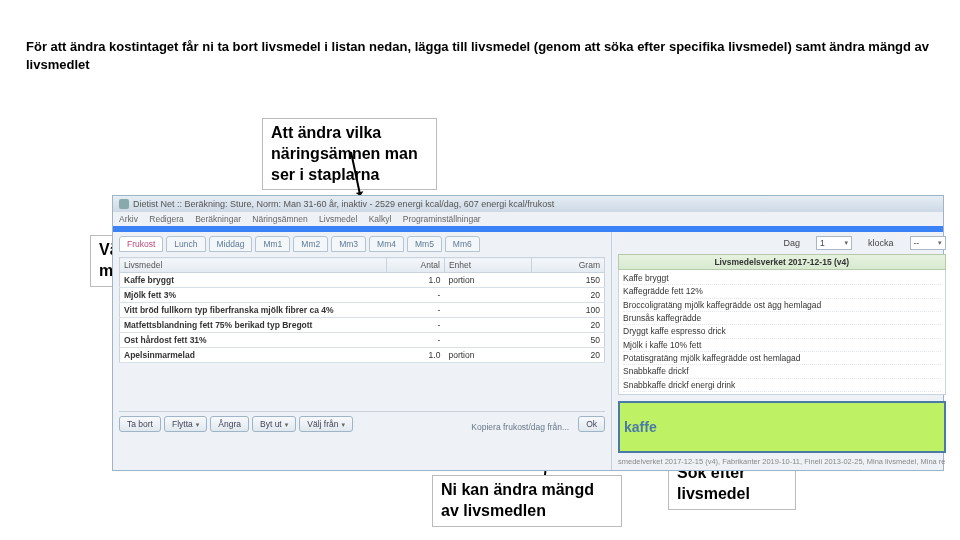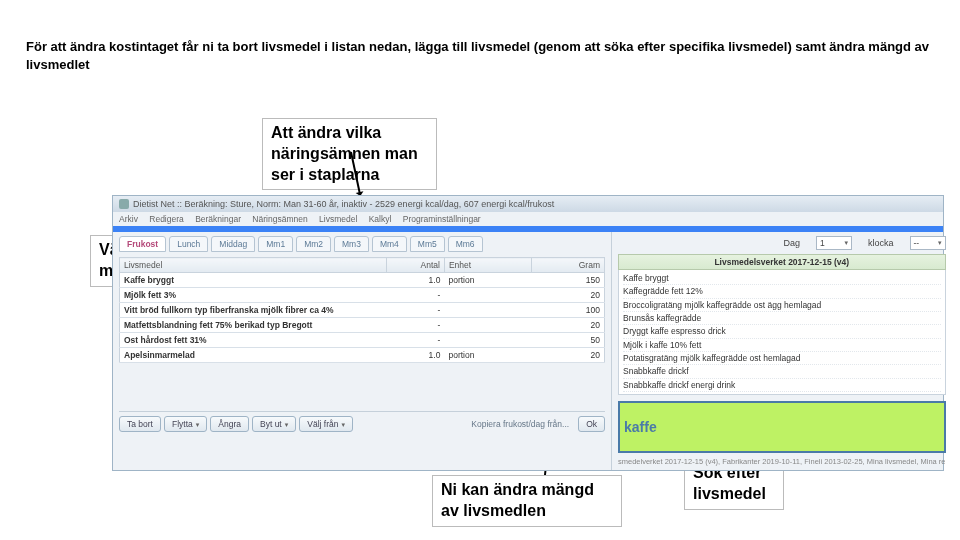--- a/index.html
+++ b/index.html
@@ -2,21 +2,21 @@
 <html><head>
 <meta charset="utf-8">
 <style>
   * { box-sizing: border-box; margin: 0; padding: 0; }
   body { width: 960px; height: 540px; font-family: Arial, sans-serif; background: #fff; position: relative; }
   .instruction { position: absolute; top: 38px; left: 26px; right: 26px; font-size: 13px; font-weight: bold; line-height: 1.35; }
   .callout { position: absolute; background: #fff; border: 1px solid #bbb; padding: 4px 8px; font-size: 16px; font-weight: bold; line-height: 1.3; }
   .callout-1 { top: 118px; left: 262px; width: 175px; }
   .callout-2 { top: 235px; left: 90px; width: 75px; }
   .callout-3 { top: 475px; left: 432px; width: 190px; }
-  .callout-4 { top: 458px; left: 684px; width: 100px; }
+  .callout-4 { top: 458px; left: 668px; width: 128px; }
 
   
   .arrow { position: absolute; background: #000; }
   .arrow-1 { left: 350px; top: 152px; width: 2px; height: 48px; transform: rotate(-12deg); transform-origin: top; }
   .arrow-1::after { content: ""; position: absolute; bottom: -1px; left: -3px; border: 4px solid transparent; border-top-color: #000; }
   .arrow-2 { left: 166px; top: 243px; width: 38px; height: 2px; }
   .arrow-2::after { content: ""; position: absolute; right: -1px; top: -3px; border: 4px solid transparent; border-left-color: #000; }
   .arrow-3 { left: 544px; top: 340px; width: 2px; height: 135px; transform: rotate(6deg); transform-origin: bottom; }
   .arrow-3::before { content: ""; position: absolute; top: -1px; left: -3px; border: 4px solid transparent; border-bottom-color: #000; }
   .arrow-4 { left: 742px; top: 408px; width: 2px; height: 50px; }
@@ -28,33 +28,33 @@
   .title-icon { width: 10px; height: 10px; background: #8aa; border-radius: 2px; display: inline-block; }
   .menubar { padding: 2px 6px; font-size: 8.5px; color: #666; border-bottom: 6px solid #3b82f6; }
   .menubar span { margin-right: 9px; }
 
   .content { display: flex; }
   .left-pane { flex: 0 0 498px; padding: 4px 6px; }
   .right-pane { flex: 1; padding: 4px 6px; border-left: 1px solid #c5d0da; }
 
   .tabs { display: flex; gap: 3px; margin-bottom: 5px; align-items: center; }
   .tab { border: 1px solid #b5c4d2; background: #f4f7fa; border-radius: 3px 3px 0 0; padding: 2px 7px; font-size: 8.5px; color: #5c7a96; cursor: pointer; }
-  .tab.active { background: #fff; color: #b54a7a; font-weight: bold; }
+  .tab.active { background: #fff; color: #b54a7a; font-weight: normal; }
 
   .top-controls { display: flex; gap: 16px; align-items: center; margin-bottom: 4px; }
   .sel { border: 1px solid #aab8c6; background: #fff; padding: 1px 3px; font-size: 8.5px; min-width: 36px; display: inline-flex; align-items: center; justify-content: space-between; }
   .chev { font-size: 7px; color: #666; margin-left: 3px; }
 
   .table { width: 100%; border: 1px solid #c9d3dd; background: #fff; border-collapse: collapse; }
   .table th { background: linear-gradient(#f4f7fa, #e3eaf1); border: 1px solid #c9d3dd; font-size: 8.5px; font-weight: normal; color: #555; padding: 2px 4px; text-align: left; }
   .table td { border-bottom: 1px solid #d8e0e8; font-size: 8.5px; padding: 2px 4px; color: #333; }
   .table .num { text-align: right; }
   .table tr td:first-child { font-weight: bold; }
 
-  .btn-row { display: flex; gap: 3px; margin-top: 48px; padding-top: 4px; border-top: 1px solid #c5d0da; align-items: center; }
+  .btn-row { display: flex; gap: 3px; margin-top: 48px; padding-top: 4px; border-top: 1px solid #c5d0da; align-items: flex-end; }
   .btn { border: 1px solid #9fb4c6; background: linear-gradient(#f7fafc, #e0e8ef); border-radius: 3px; padding: 2px 7px; font-size: 8.5px; color: #445; cursor: pointer; }
 
   .right-header { background: linear-gradient(#e6f2df, #d8ead0); border: 1px solid #b6c9ab; text-align: center; padding: 2px; font-size: 8.5px; font-weight: bold; color: #333; }
   .food-list { background: #fff; border: 1px solid #c9d3dd; border-top: none; padding: 2px 4px; line-height: 1.45; }
   .food-list div { font-size: 8.5px; color: #333; border-bottom: 1px dotted #e2e7ec; }
   .search-box { margin-top: 6px; display: flex; }
   .search-box input { flex: 1; border: 2px solid #4a7aa8; padding: 16px 4px; font-size: 14px; background: #bef264; color: #4a7aa8; font-weight: bold; }
   .db-line { font-size: 7.5px; color: #888; margin-top: 4px; white-space: nowrap; overflow: hidden; }
 </style>
 </head>

